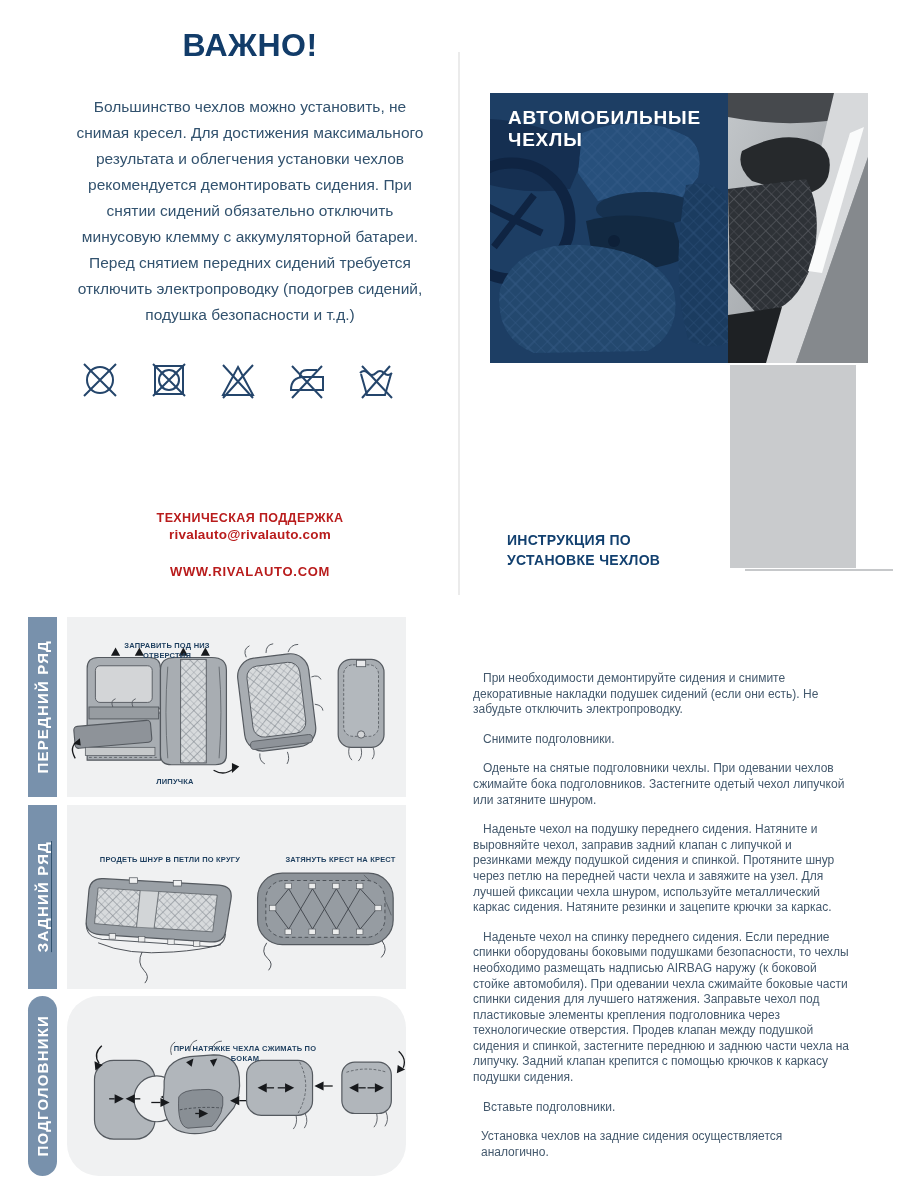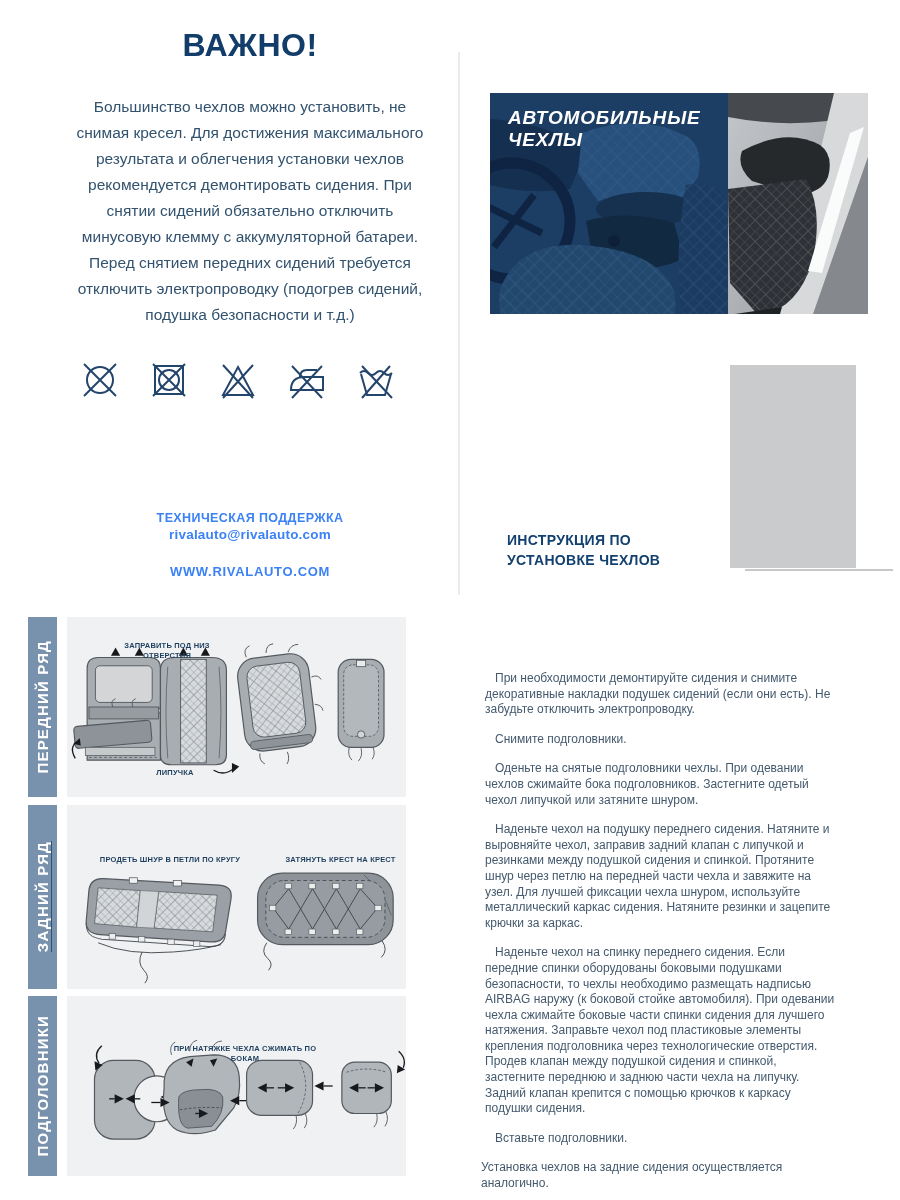--- a/index.html
+++ b/index.html
@@ -11,53 +11,53 @@
 
   
   .h1 { left:60px; top:27px; width:380px; text-align:center; font-size:32px;
         font-weight:800; color:#123c69; letter-spacing:.5px; }
   .intro { left:68px; top:94px; width:364px; text-align:center; font-size:15.5px;
            line-height:26px; color:#32526e; }
   .icons { left:78px; top:358px; width:320px; display:flex;
            justify-content:space-between; align-items:center; }
   .icons svg { display:block; }
   .support { left:60px; top:511px; width:380px; text-align:center;
-             color:#3b82f6; font-weight:700; }
+             color:#b91c1c; font-weight:700; }
   .support .s1 { font-size:12.5px; letter-spacing:.4px; }
   .support .s2 { font-size:13.5px; margin-top:2px; letter-spacing:.2px; }
   .support .s3 { font-size:13px; margin-top:22px; letter-spacing:.7px; }
   .fold-v { left:458px; top:52px; width:2px; height:543px; background:#ebebeb; }
 
   
-  .photo { left:490px; top:93px; width:378px; height:221px; overflow:hidden;font-style:italic; }
+  .photo { left:490px; top:93px; width:378px; height:270px; overflow:hidden; }
   .photo svg { position:absolute; inset:0; }
   .photo-title { position:absolute; left:18px; top:14px; color:#fff; font-size:19px;
                  line-height:22px; font-weight:800; letter-spacing:.8px; }
   .gray-rect { left:730px; top:365px; width:126px; height:203px; background:#c9cbcd; }
   .rule-r { left:745px; top:569px; width:148px; height:2px; background:#c6c8ca; }
   .doc-title { left:507px; top:530px; font-size:14px; line-height:20px;
                font-weight:800; color:#12406f; letter-spacing:.3px; }
 
   
   .strip { left:28px; width:29px; background:#7891ac; display:flex;
            align-items:center; justify-content:center; }
   .strip span { writing-mode:vertical-rl; transform:rotate(180deg); color:#fff;
                 font-size:15px; font-weight:700; letter-spacing:1.2px; white-space:nowrap; }
   .panel { left:67px; width:339px; background:#f0f1f2; }
   .panel svg { position:absolute; inset:0; width:100%; height:100%; }
   .r1 { top:617px; height:180px; }
   .r2 { top:805px; height:184px;text-decoration:underline; }
-  .r3 { top:996px; height:180px; }
+  .r3 { top:996px; height:180px;border-radius:32px; }
   .cap { position:absolute; font-size:7.5px; font-weight:700; color:#1d3e5e;
          letter-spacing:.2px; text-align:center; line-height:10px; }
 
   
   .instr { left:469px; top:671px; width:384px; font-size:12px; line-height:15.6px;
            color:#44596d; }
-  .instr p { margin:0 16px 14px; text-indent:10px; }
+  .instr p { margin:0 4px 14px; text-indent:10px; }
   .instr p.last { text-indent:0; margin:12px; }
 </style>
 </head>
 <body>
 
 <svg width="0" height="0" style="position:absolute" aria-hidden="true">
   <defs>
     <pattern id="diam" width="12" height="12" patternUnits="userSpaceOnUse" patternTransform="rotate(45)">
       <rect width="12" height="12" fill="#d7dadc"></rect>
       <path d="M0 0 H12 M0 6 H12 M0 0 V12 M6 0 V12" stroke="#878d94" stroke-width="0.7" fill="none"></path>
@@ -202,21 +202,21 @@
     </g>
     <g transform="translate(296,38)">
       <rect x="0" y="0" width="50" height="96" rx="14" fill="#a8adb2" stroke="#54595f" stroke-width="1.3"></rect>
       <rect x="6" y="6" width="38" height="78" rx="10" fill="#b3b8bd" stroke="#54595f" stroke-width="0.9" stroke-dasharray="3 2"></rect>
       <rect x="20" y="1" width="10" height="7" fill="#e9eaec" stroke="#54595f" stroke-width="0.9"></rect>
       <circle cx="25" cy="82" r="4" fill="#d3d5d7" stroke="#54595f"></circle>
       <path d="M12 96 q-2 9 3 14 M25 97 q2 9 -3 14 M38 96 q3 8 -1 13" fill="none" stroke="#555a60"></path>
     </g>
   </svg>
   <div class="cap" style="left:55px;top:24px;width:90px;">ЗАПРАВИТЬ ПОД НИЗ ОТВЕРСТИЯ</div>
-  <div class="cap" style="left:72px;top:151px;width:72px;">ЛИПУЧКА</div>
+  <div class="cap" style="left:72px;top:160px;width:72px;">ЛИПУЧКА</div>
 </div>
 
 <div class="abs strip r2">
   <span>ЗАДНИЙ РЯД</span>
 </div>
 <div class="abs panel r2">
   <svg viewBox="0 0 370 184">
     <g transform="translate(16,70)">
       <path d="M8 14 Q10 1 24 2 L150 9 Q165 10 163 24 L157 60 Q155 72 140 71 L20 63 Q4 62 5 48 Z" fill="#9aa0a6" stroke="#54595f" stroke-width="1.3"></path>
       <polygon points="18,12 64,15 60,55 14,51" fill="url(#diam)" stroke="#54595f" stroke-width="0.8"></polygon>

